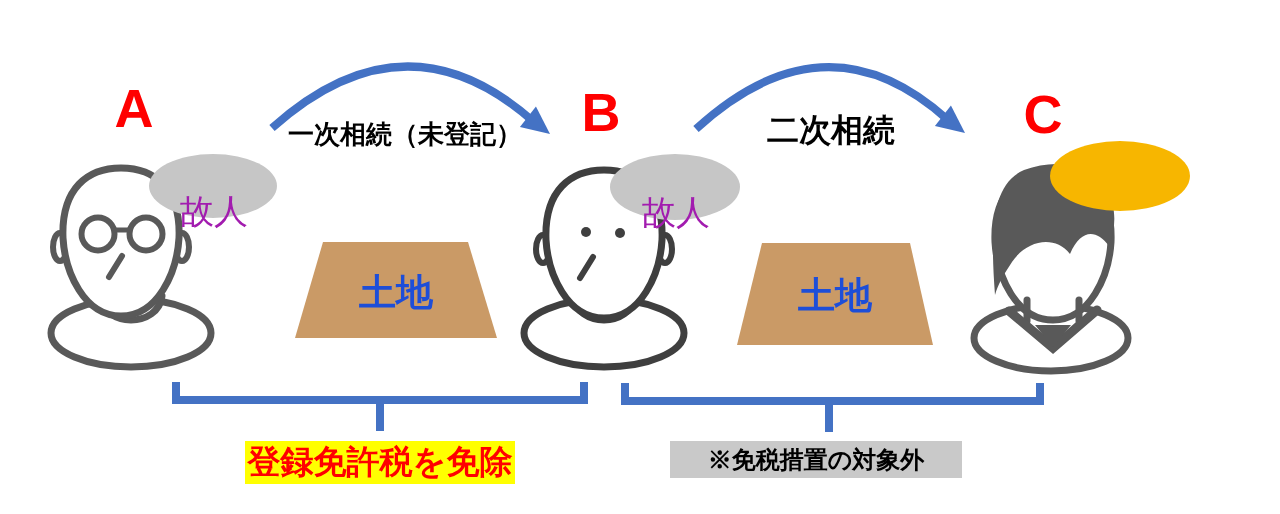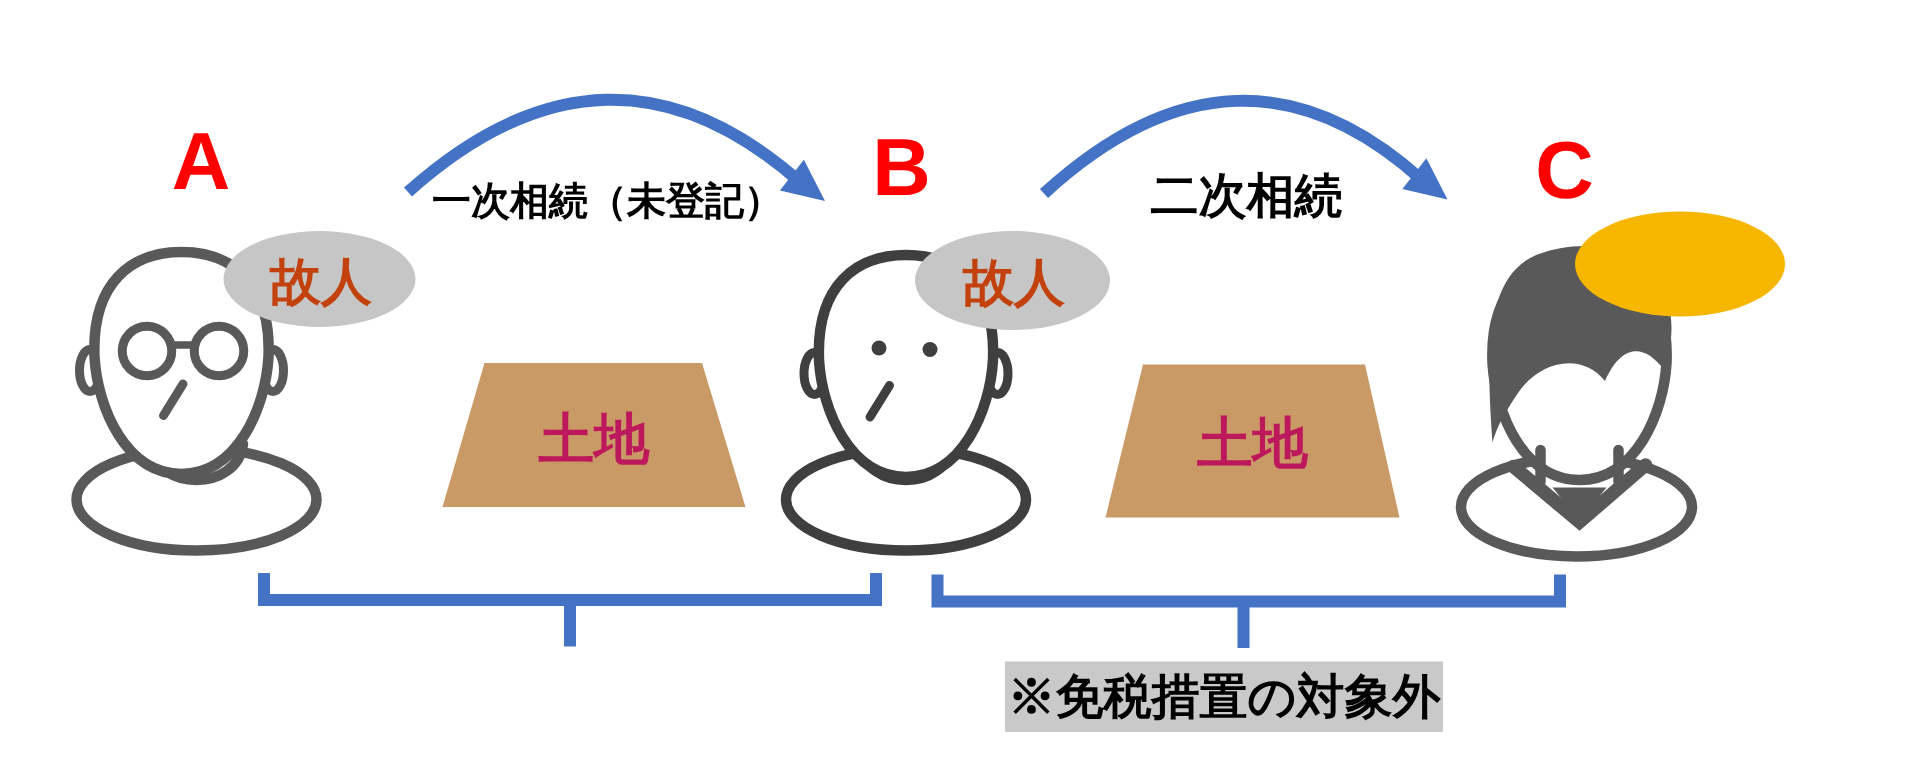--- a/index.html
+++ b/index.html
@@ -3,32 +3,32 @@
 <meta charset="utf-8">
 <style>
   html,body{margin:0;padding:0;background:#ffffff;}
   .stage{
     position:relative;width:1280px;height:514px;background:#ffffff;
     font-family:"Liberation Sans",sans-serif;overflow:hidden;
   }
   .stage svg{position:absolute;left:0;top:0;}
   .txt{position:absolute;transform:translate(-50%,-50%);white-space:nowrap;color:#111;}
   .letter{font-size:54px;font-weight:bold;color:#ff0000;}
-  .balloon-label{font-size:34px;font-weight:bold;color:#c2410c;}
+  .balloon-label{font-size:34px;font-weight:normal;color:#a21caf;margin-top:24px;}
   .balloon-label.small{font-size:27px;}
   .transfer-label{font-size:26px;font-weight:bold;color:#000;}
-  .land-label{font-size:37px;font-weight:600;color:#be185d;}
+  .land-label{font-size:37px;font-weight:600;color:#1d4ed8;}
   .footnote{
     position:absolute;display:flex;align-items:center;justify-content:center;
     font-weight:bold;white-space:nowrap;
   }
   .footnote.exempt{left:245px;top:441px;width:270px;height:43px;
     background:#ffff00;color:#ff0000;font-size:33px;}
-  .footnote.not-exempt{left:670px;top:441px;width:292px;height:47px;
-    background:#c9c9c9;color:#000000;font-size:32px;}
+  .footnote.not-exempt{left:670px;top:441px;width:292px;height:37px;
+    background:#c9c9c9;color:#000000;font-size:24px;}
 </style>
 </head>
 <body>
 
 <div class="stage">
 
   <svg width="1280" height="514" viewBox="0 0 1280 514">
 
     <polygon points="323,242 468,242 497,338 295,338" stroke-width="6" stroke-linejoin="round" stroke="none" fill="#CA9A66"></polygon>
 
@@ -96,14 +96,15 @@
 
   <div class="txt balloon-label" style="left:214px;top:188px">故人</div>
   <div class="txt balloon-label" style="left:676px;top:189px">故人</div>
 
   <div class="txt transfer-label" style="left:405px;top:134px">一次相続（未登記）</div>
   <div class="txt transfer-label" style="left:831px;top:131px;font-size:32px">二次相続</div>
 
   <div class="txt land-label" style="left:396px;top:293px">土地</div>
   <div class="txt land-label" style="left:835px;top:296px">土地</div>
 
+  <div class="footnote exempt">登録免許税を免除</div>
   <div class="footnote not-exempt">※免税措置の対象外</div>
 </div>
 
 </body></html>

